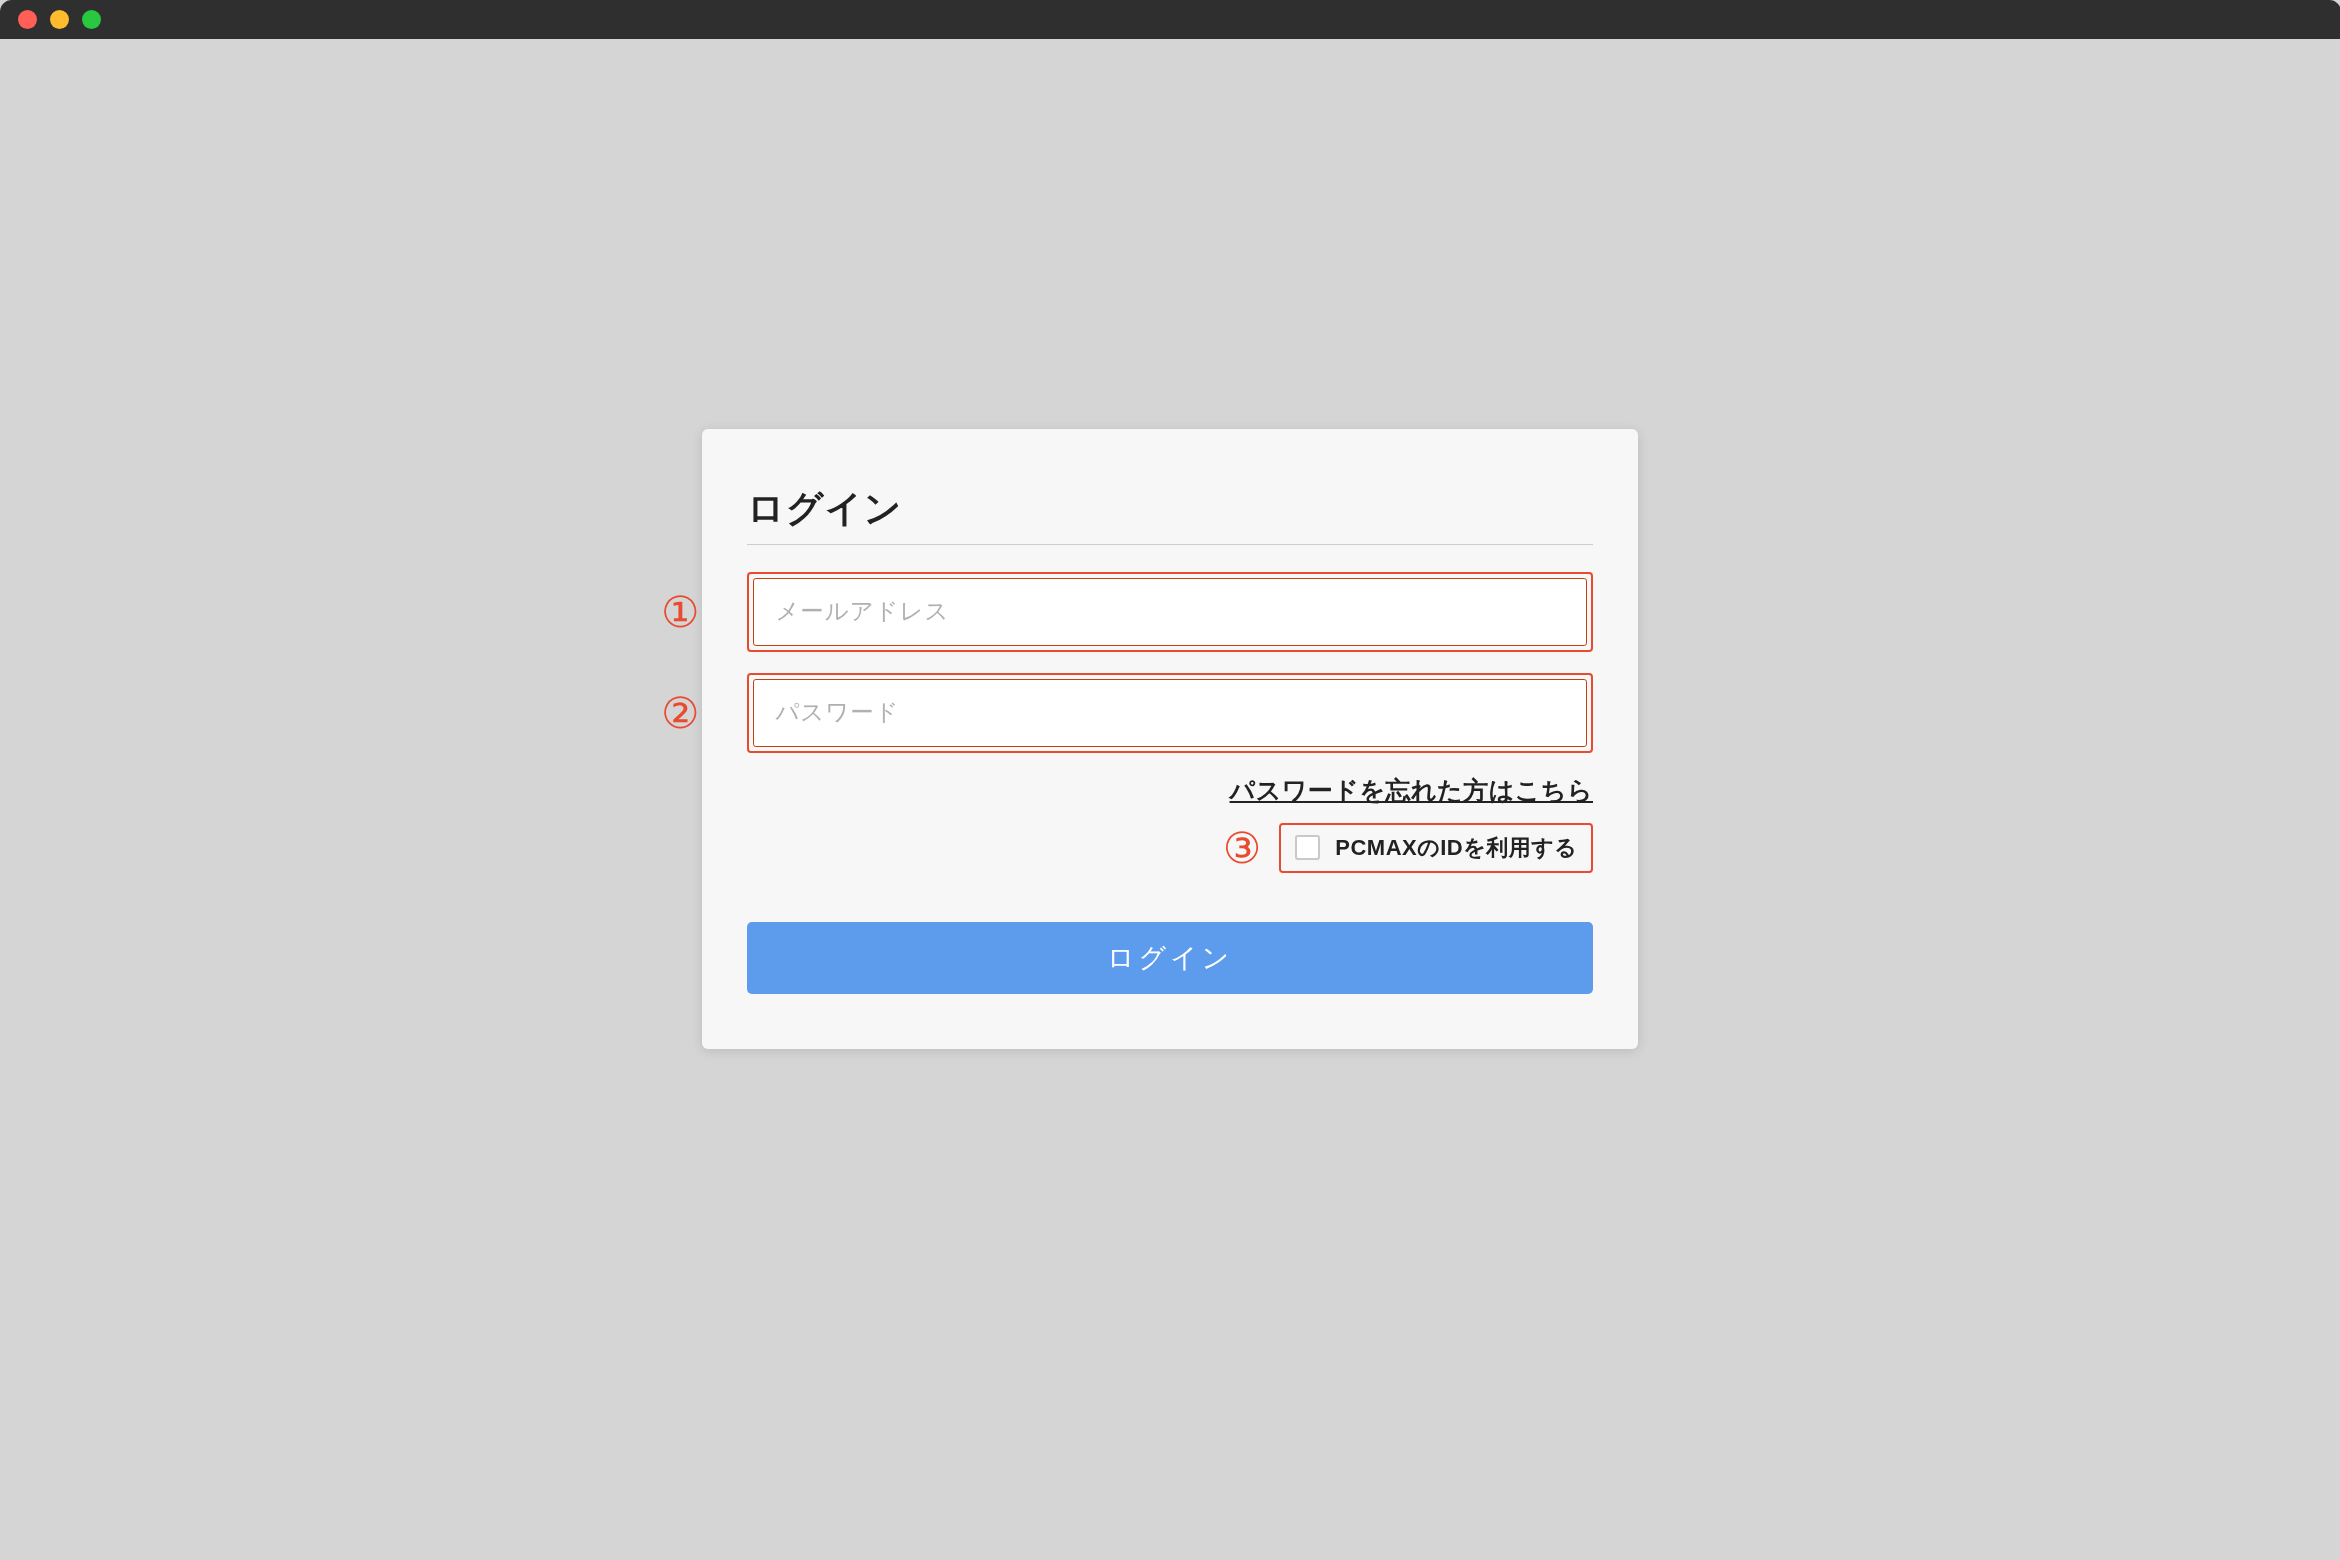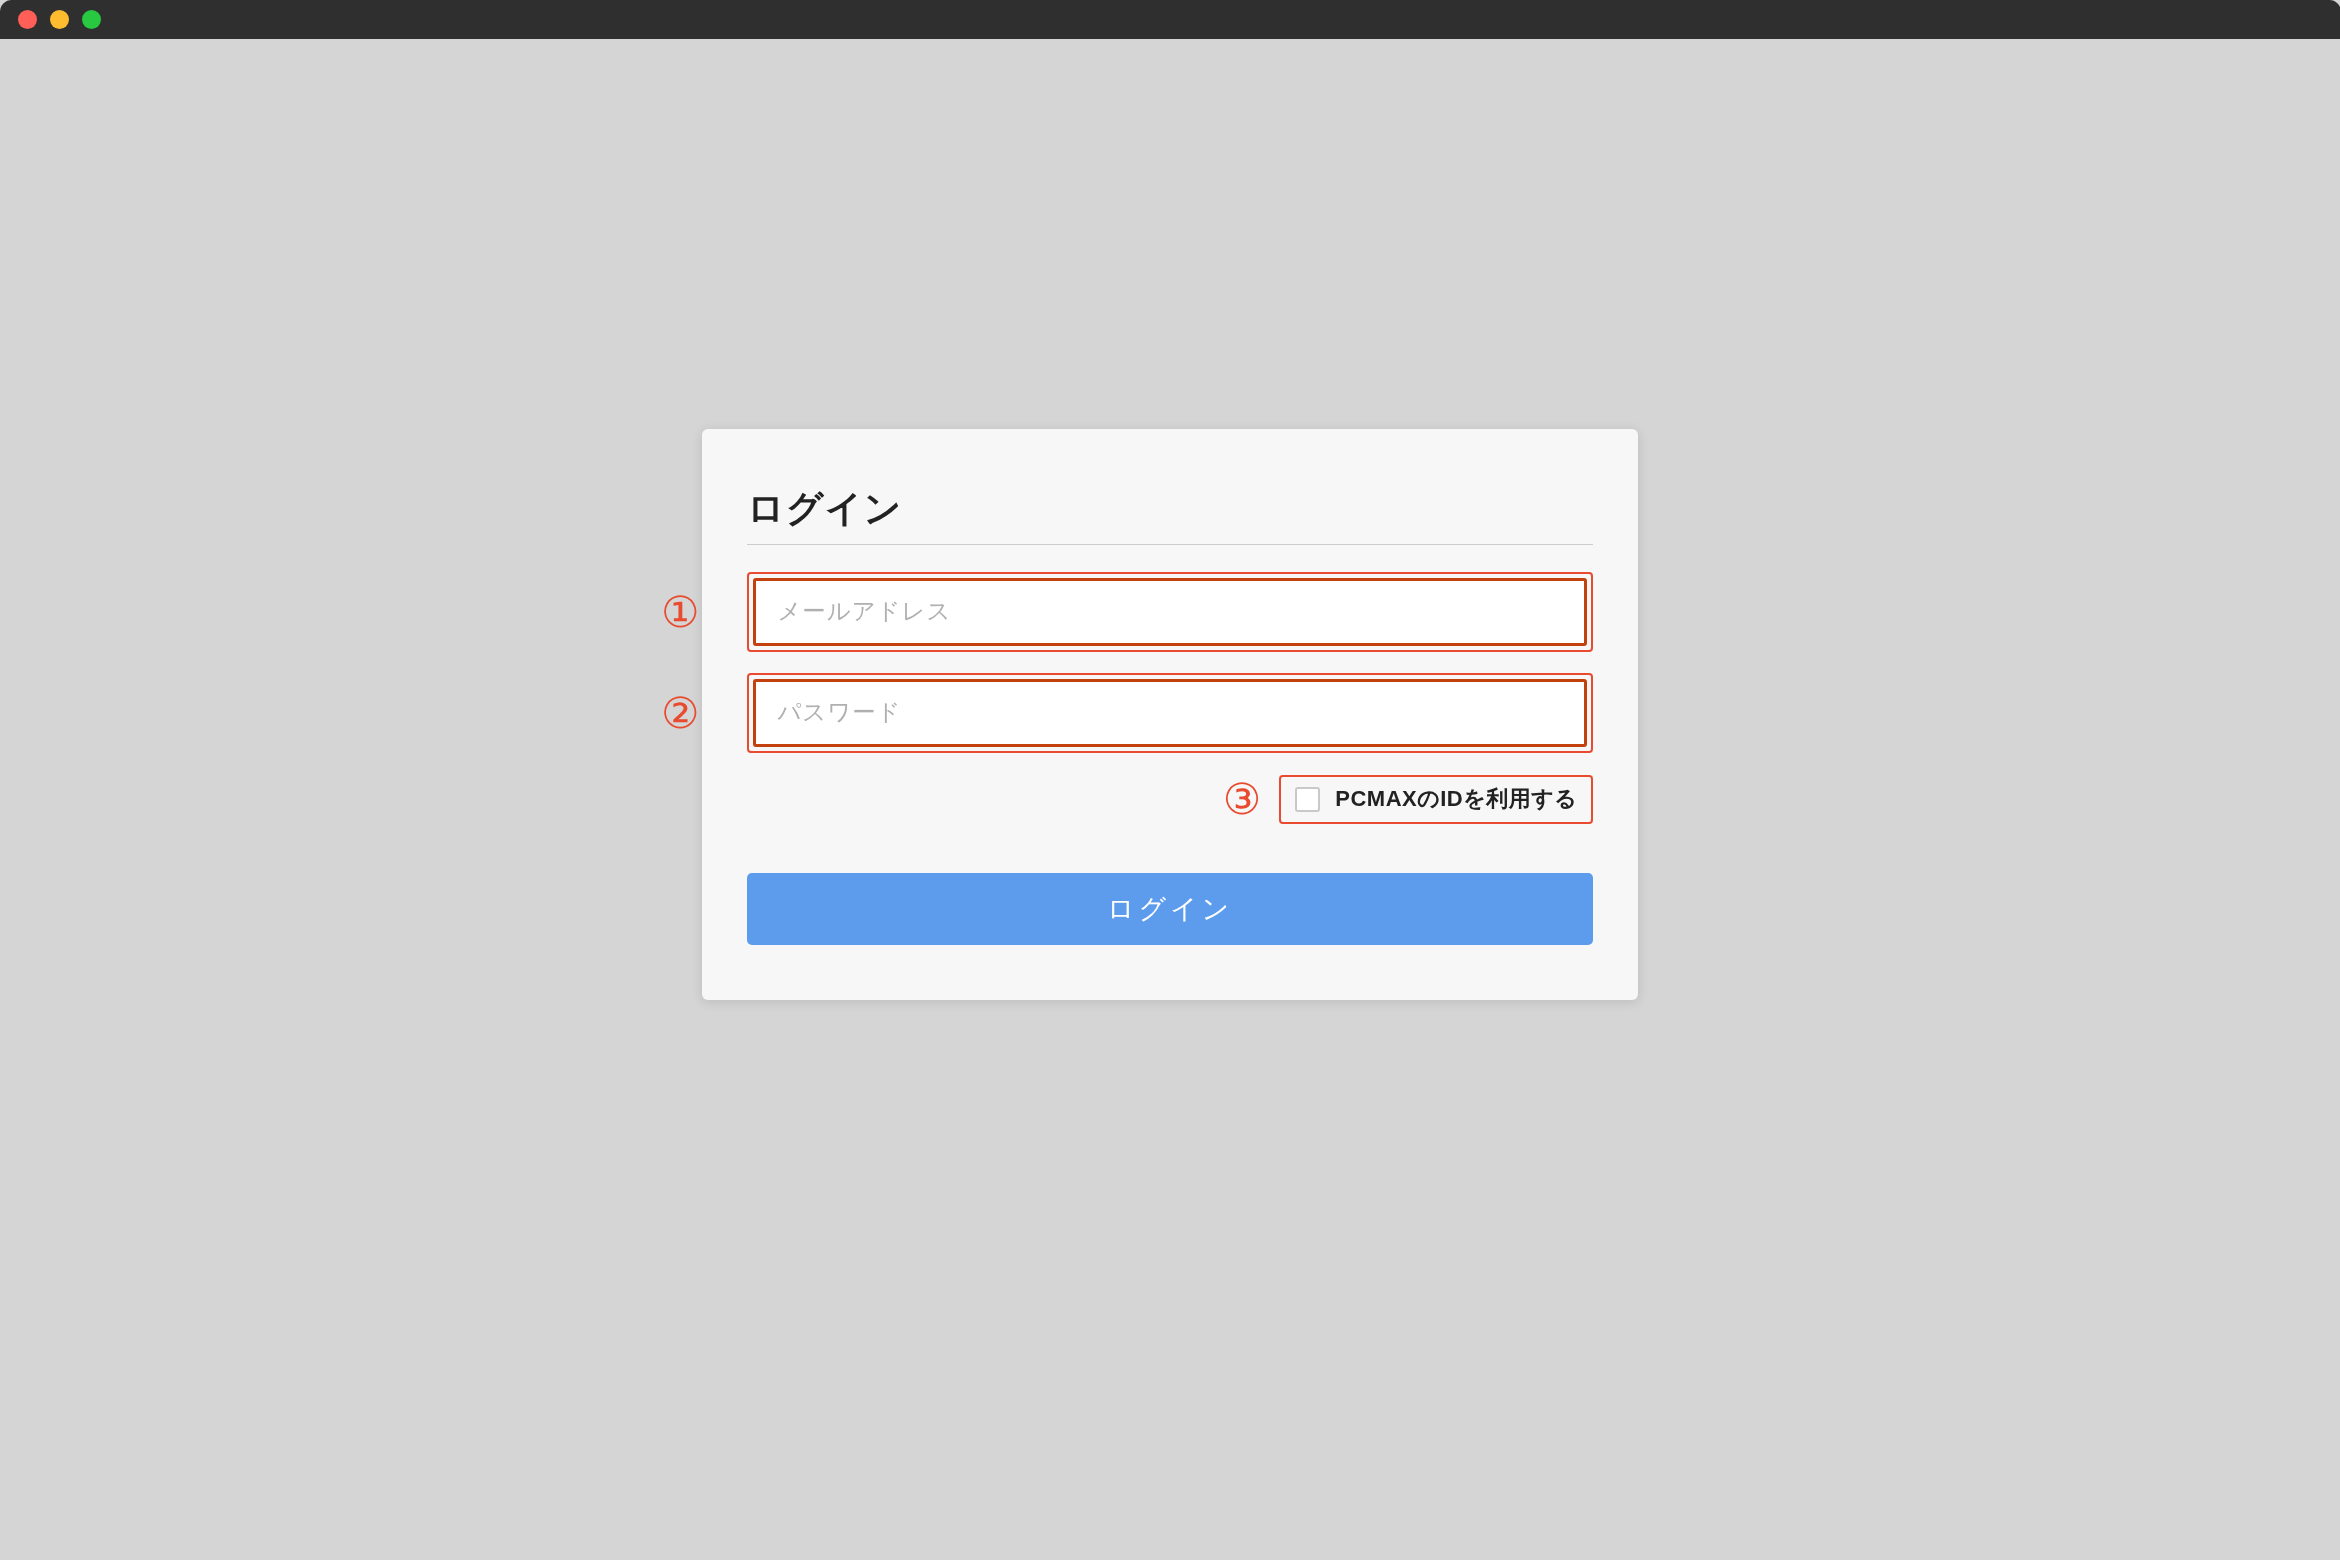--- a/index.html
+++ b/index.html
@@ -79,21 +79,21 @@
 
     .field-highlight {
       border: 2.9px solid #e84b2f;
       border-radius: 3.9px;
       padding: 3.9px;
     }
 
     .text-input {
       width: 100%;
       height: 68px;
-      border: 3px solid #c2410c;
+      border: 1px solid #c2410c;
       border-radius: 2.9px;
       background: #fff;
       padding: 0 21.5px;
       font-size: 23.4px;
       color: #333;
       outline: none;
     }
 
     .text-input::placeholder {
       color: #b0b0b0;
@@ -199,20 +199,23 @@
         </div>
       </div>
 
       <div class="field-wrap">
         <span class="annot">②</span>
         <div class="field-highlight">
           <input type="password" class="text-input" placeholder="パスワード" style="">
         </div>
       </div>
 
+      <div class="row-right">
+        <a class="forgot-link">パスワードを忘れた方はこちら</a>
+      </div>
 
       <div class="use-id-row">
         <span class="annot-inline">③</span>
         <div class="use-id-box">
           <div class="checkbox"></div>
           <span class="use-id-label">PCMAXのIDを利用する</span>
         </div>
       </div>
 
       <button class="login-button">ログイン</button>

